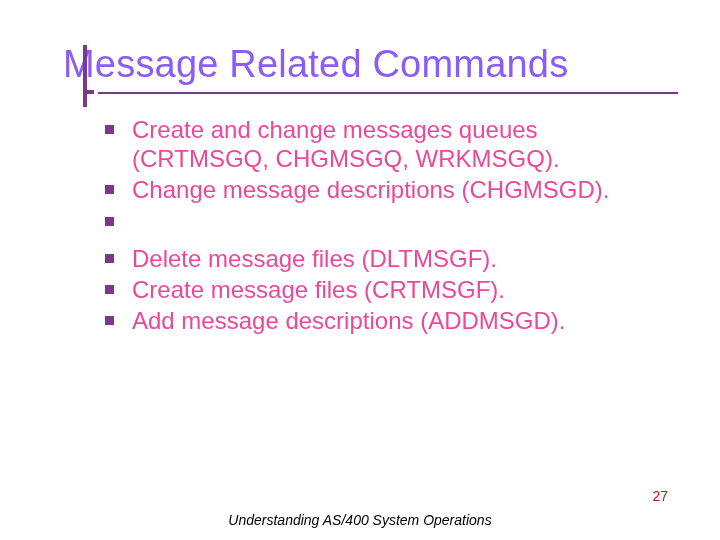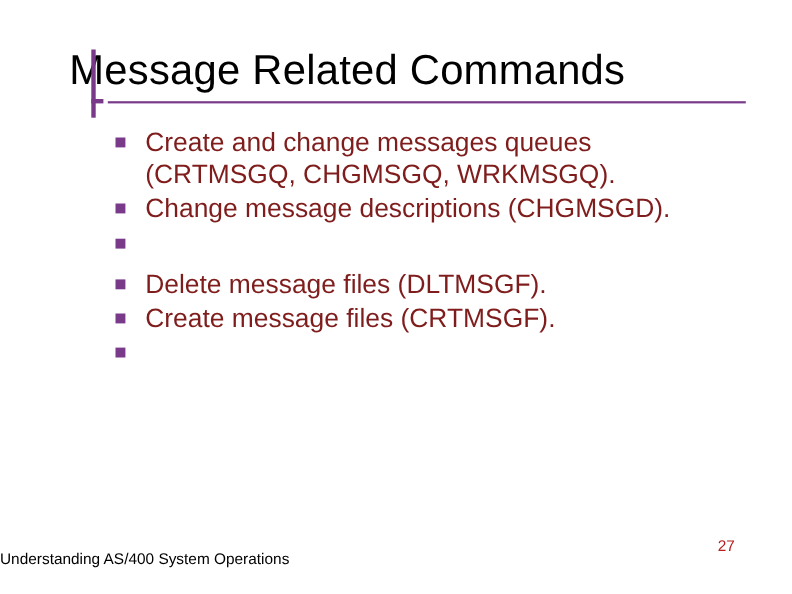--- a/index.html
+++ b/index.html
@@ -33,21 +33,21 @@
     position: absolute;
     left: 38px;
     top: 45px;
     width: 11px;
     height: 4px;
     background: #7a3a8a;
   }
   .title {
     font-size: 38px;
     font-weight: normal;
-    color: #000000;
+    color: #8b5cf6;
     padding-left: 18px;
     line-height: 1.05;
     letter-spacing: 0.2px;
   }
   .underline {
     position: absolute;
     left: 53px;
     top: 47px;
     height: 2px;
     width: 580px;
@@ -69,32 +69,33 @@
   .bullet {
     width: 9px;
     height: 9px;
     background: #7a3a8a;
     flex-shrink: 0;
     margin-top: 10px;
     margin-right: 18px;
   }
   .bullet-text {
     font-size: 24px;
-    color: #7f1d1d;
+    color: #ec4899;
     line-height: 1.22;
     letter-spacing: 0px;
   }
   .footer {
     position: absolute;
-    bottom: 24px;
+    bottom: 12px;
     left: 0;
     width: 100%;
     display: flex;
-    justify-content: flex-start;
+    justify-content: center;
     align-items: center;
+    font-style: italic;
   }
   .footer-text {
     font-size: 14px;
     color: #000;
   }
   .page-num {
     position: absolute;
     right: 52px;
     bottom: 36px;
     font-size: 14px;
@@ -133,20 +134,21 @@
       <div class="bullet-item">
         <div class="bullet"></div>
         <div class="bullet-text">Delete message files (DLTMSGF).</div>
       </div>
       <div class="bullet-item">
         <div class="bullet"></div>
         <div class="bullet-text">Create message files (CRTMSGF).</div>
       </div>
       <div class="bullet-item">
         <div class="bullet"></div>
+        <div class="bullet-text">Add message descriptions (ADDMSGD).</div>
       </div>
     </div>
 
   </div>
 
   <div class="footer">
     <span class="footer-text">Understanding AS/400 System Operations</span>
   </div>
   <div class="page-num">27</div>
 

